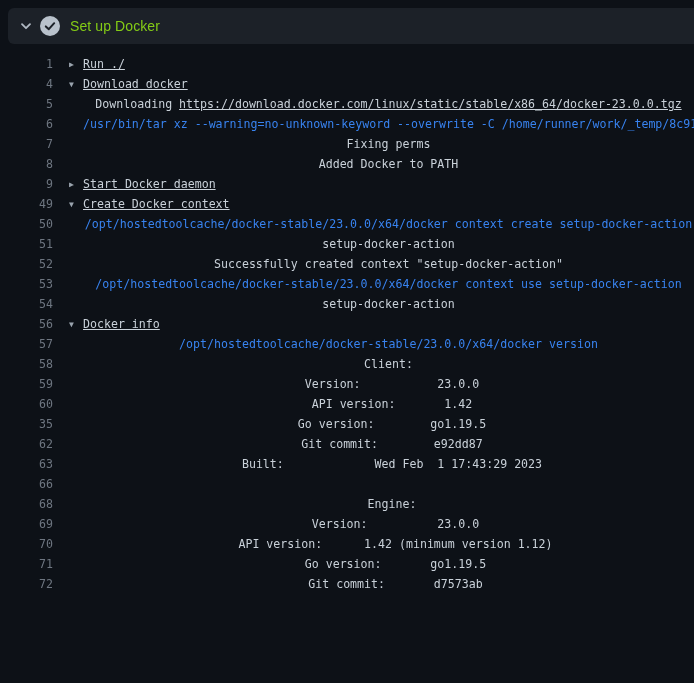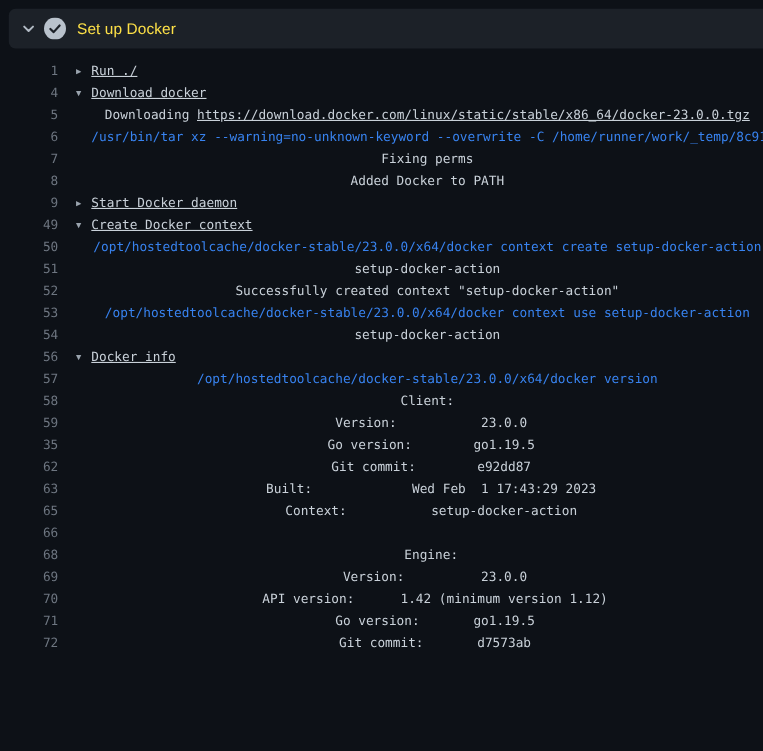--- a/index.html
+++ b/index.html
@@ -18,21 +18,21 @@
     border-radius: 6px;
     display: flex;
     align-items: center;
     padding-left: 10px;
     cursor: pointer;
   }
   .chev-wrap { width: 16px; height: 16px; display: flex; align-items: center; justify-content: center; }
   .check-wrap { width: 20px; height: 20px; margin-left: 6px; }
   .step-title {
     margin-left: 10px;
-    color: #fde047;
+    color: #84cc16;
     font-size: 14px;
     letter-spacing: 0.1px;
   }
   
   .log {
     position: absolute;
     left: 0; top: 54px;
     width: 694px;
     font-family: "DejaVu Sans Mono", "Liberation Mono", monospace;
     font-size: 11.6px;
@@ -169,41 +169,41 @@
   <div class="row">
     <a class="num">58</a>
     <div class="content child">Client:</div>
   </div>
 
   <div class="row">
     <a class="num">59</a>
     <div class="content child"> Version:           23.0.0</div>
   </div>
 
+  <div class="row">
+    <a class="num">60</a>
+    <div class="content child"> API version:       1.42</div>
+  </div>
 
   <div class="row">
     <a class="num">35</a>
     <div class="content child"> Go version:        go1.19.5</div>
   </div>
 
   <div class="row">
     <a class="num">62</a>
     <div class="content child"> Git commit:        e92dd87</div>
   </div>
 
   <div class="row">
     <a class="num">63</a>
     <div class="content child"> Built:             Wed Feb  1 17:43:29 2023</div>
   </div>
 
 
-  <div class="row">
-    <a class="num">65</a>
-    <div class="content child"> Context:           setup-docker-action</div>
-  </div>
 
   <div class="row">
     <a class="num">66</a>
     <div class="content child"></div>
   </div>
 
 
   <div class="row">
     <a class="num">68</a>
     <div class="content child"> Engine:</div>

